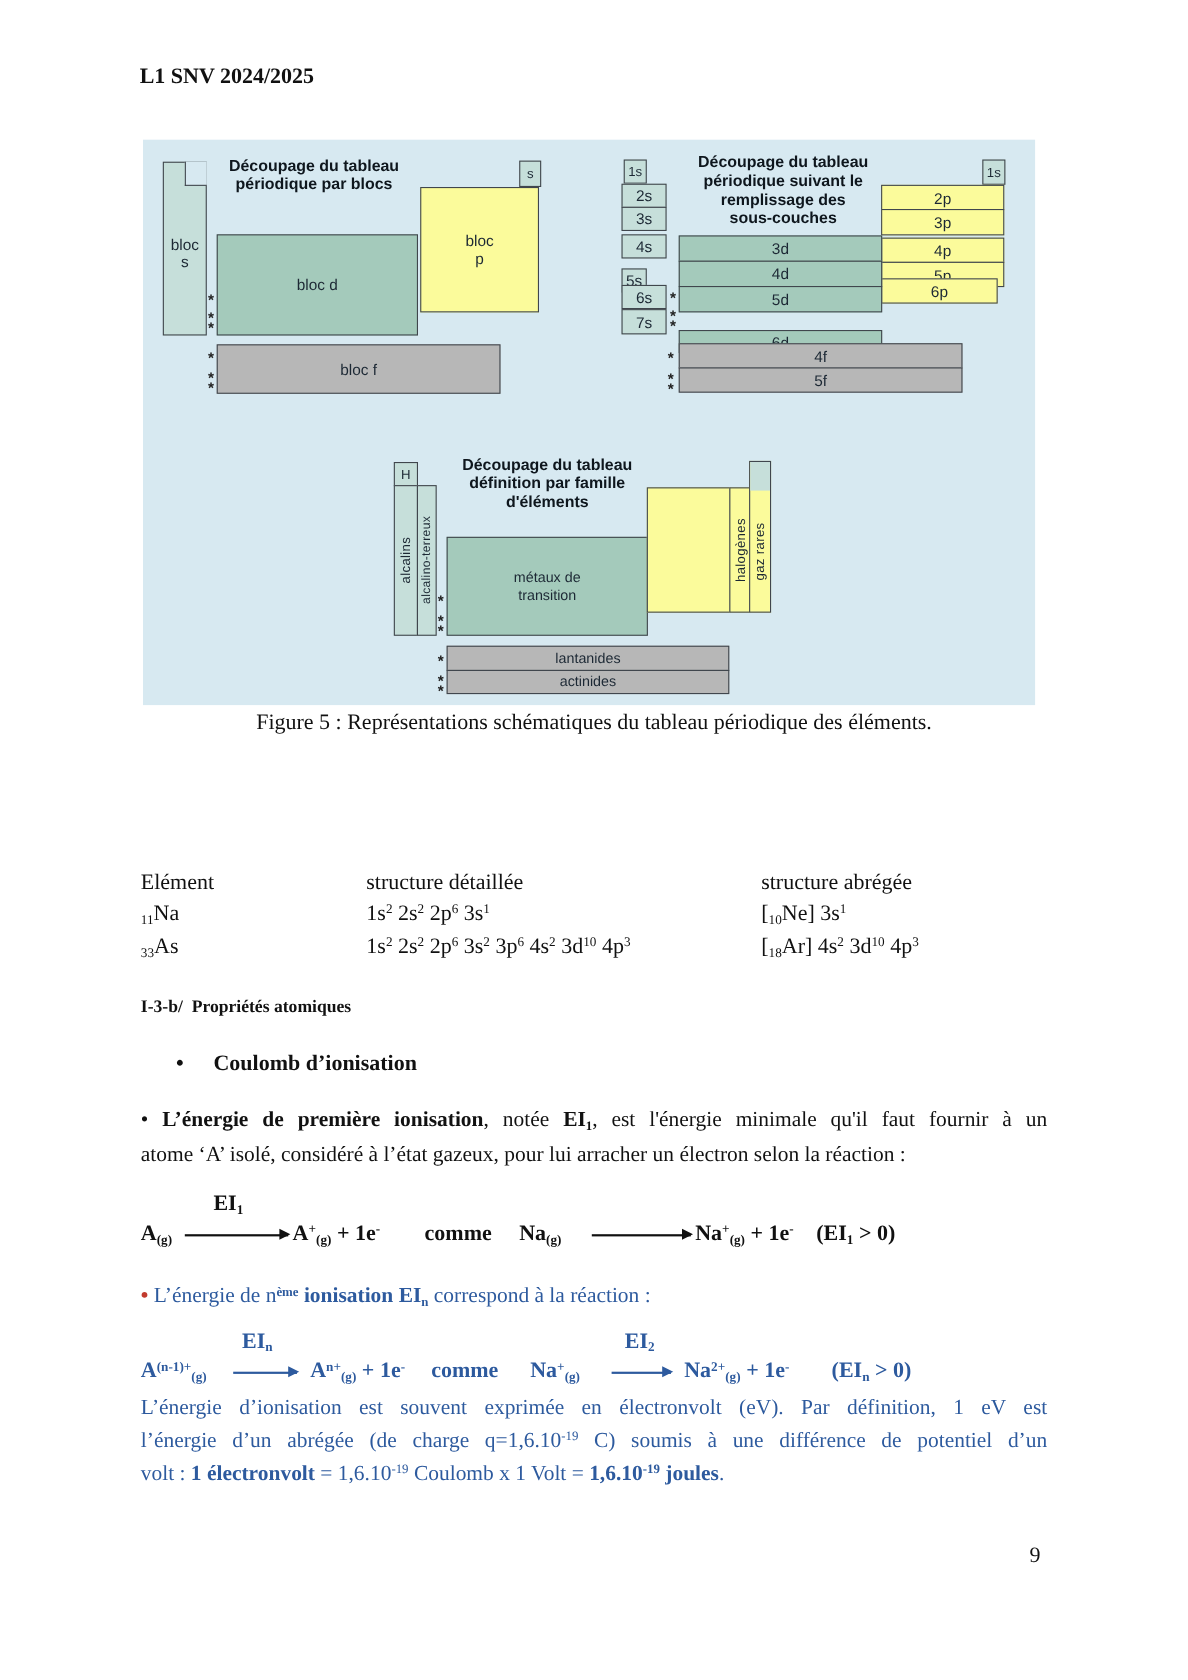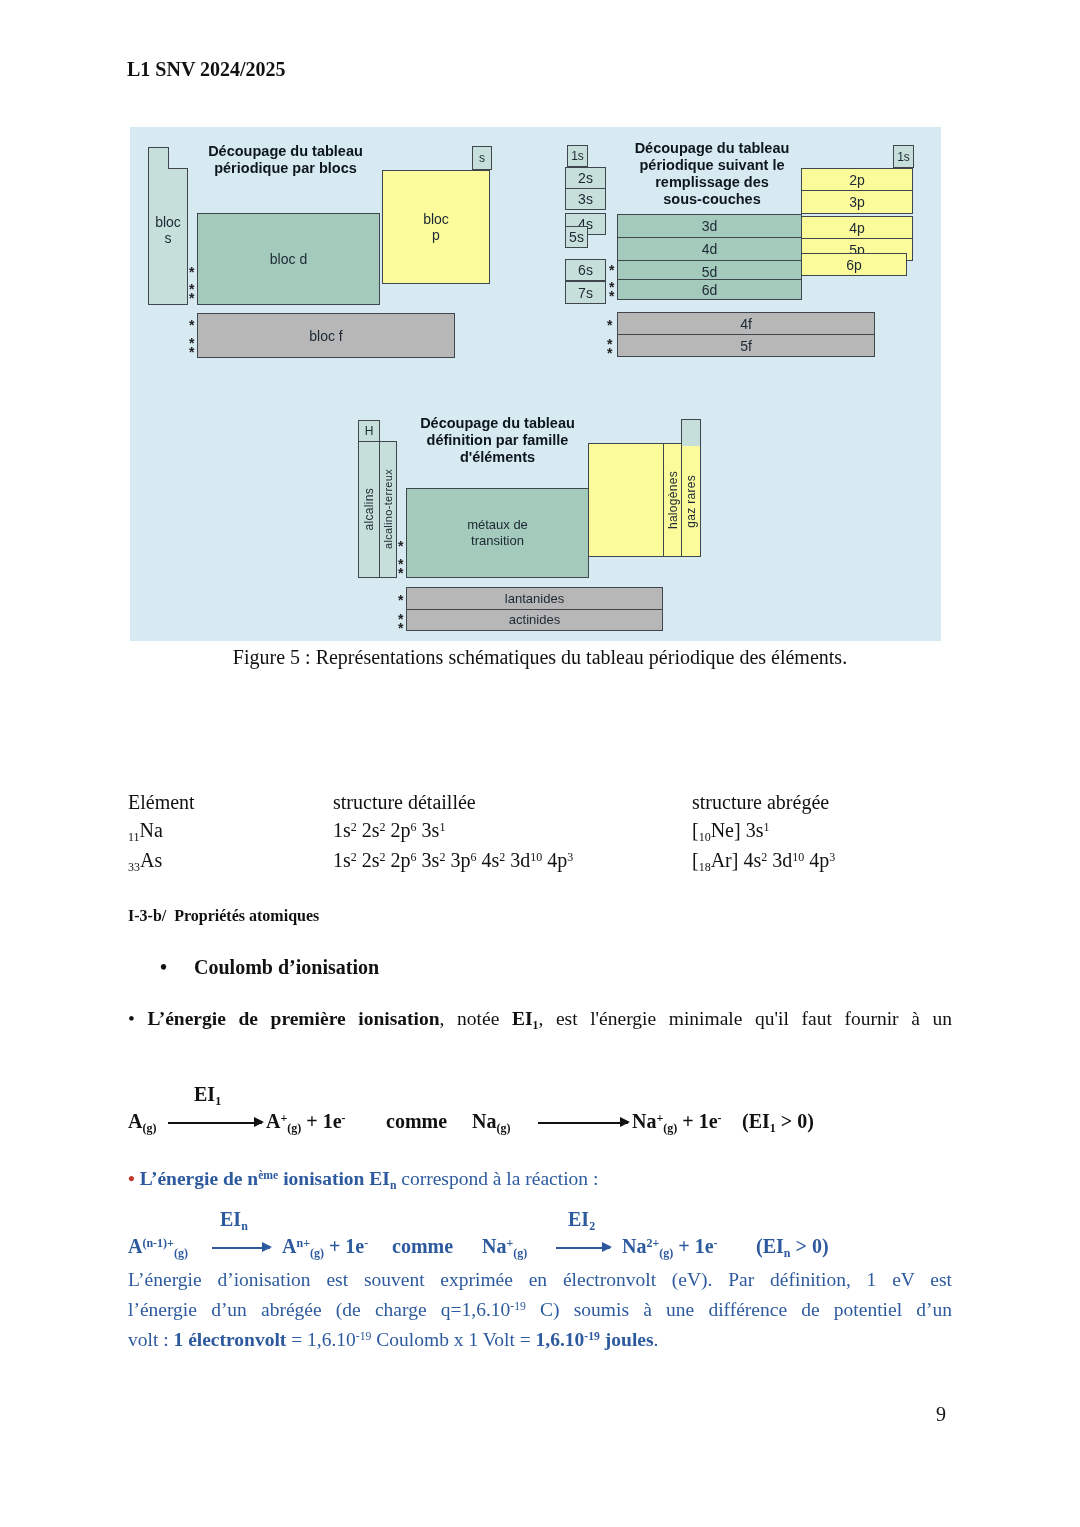--- a/index.html
+++ b/index.html
@@ -92,21 +92,21 @@
 
   <div class="bx cs cell" style="left:435px;top:40px;width:41px;height:22px">
       <span class="dlabel">2s</span>
     </div>
   <div class="bx cs cell" style="left:435px;top:61px;width:41px;height:22px">
       <span class="dlabel">3s</span>
     </div>
   <div class="bx cs cell" style="left:435px;top:86px;width:41px;height:22px">
       <span class="dlabel">4s</span>
     </div>
-  <div class="bx cs cell" style="left:435px;top:99px;width:23px;height:22px">
+  <div class="bx cs cell" style="left:435px;top:117px;width:23px;height:22px">
       <span class="dlabel">5s</span>
     </div>
   <div class="bx cs cell" style="left:435px;top:132px;width:41px;height:22px">
       <span class="dlabel">6s</span>
     </div>
   <div class="bx cs cell" style="left:435px;top:154px;width:41px;height:23px">
       <span class="dlabel">7s</span>
     </div>
 
   <div class="bx cs cell" style="left:763px;top:18px;width:21px;height:23px">
@@ -131,21 +131,21 @@
 
   <div class="bx cd cell" style="left:487px;top:87px;width:185px;height:24px">
       <span class="dlabel">3d</span>
     </div>
   <div class="bx cd cell" style="left:487px;top:110px;width:185px;height:24px">
       <span class="dlabel">4d</span>
     </div>
   <div class="bx cd cell" style="left:487px;top:133px;width:185px;height:24px">
       <span class="dlabel">5d</span>
     </div>
-  <div class="bx cd cell" style="left:487px;top:152px;width:185px;height:21px">
+  <div class="bx cd cell" style="left:487px;top:173px;width:185px;height:21px">
       <span class="dlabel">6d</span>
     </div>
 
   <div class="bx cf cell" style="left:487px;top:185px;width:258px;height:23px">
       <span class="dlabel">4f</span>
     </div>
   <div class="bx cf cell" style="left:487px;top:207px;width:258px;height:23px">
       <span class="dlabel">5f</span>
     </div>
 
@@ -237,39 +237,40 @@
   <span>Propriétés atomiques</span>
 </div>
 
 <div class="abs bold" style="left:160px;top:956px;font-size:20px">
   <span>•</span>
   <span style="margin-left:22px">Coulomb d’ionisation</span>
 </div>
 
 <div class="abs serif" style="left:128px;top:1003px;width:824px">
   <div class="jline"><span>• </span><span style="font-weight: bold;">L’énergie de première ionisation</span><span>, notée </span><span style="font-weight: bold;">EI</span><sub style="font-weight: bold;">1</sub><span>, est l'énergie minimale qu'il faut fournir à un</span></div>
+  <div>atome ‘A’ isolé, considéré à l’état gazeux, pour lui arracher un électron selon la réaction :</div>
 </div>
 
 <div class="rxn" style="left:128px;top:1083px;width:830px;height:62px;color:#111">
   <span class="tok" style="left:66px"><span>EI</span><sub>1</sub></span>
   <div style="position:absolute;top:27px;left:0;right:0;height:30px">
     <span class="tok" style="left:0"><span>A</span><sub>(g)</sub></span>
     <span class="arrow" style="left:40px;top:12px;width:94px"></span>
     <span class="tok" style="left:138px"><span>A</span><sup>+</sup><sub>(g)</sub><span> + 1e</span><sup>-</sup></span>
     <span class="tok" style="left:258px">comme</span>
     <span class="tok" style="left:344px"><span>Na</span><sub>(g)</sub></span>
     <span class="arrow" style="left:410px;top:12px;width:90px"></span>
     <span class="tok" style="left:504px"><span>Na</span><sup>+</sup><sub>(g)</sub><span> + 1e</span><sup>-</sup></span>
     <span class="tok" style="left:614px"><span>(EI</span><sub>1</sub><span> &gt; 0)</span></span>
   </div>
 </div>
 
 <div class="abs serif" style="left:128px;top:1163px;font-size:19.5px">
   <span class="redb bold">•</span>
-  <span class="blue"><span style="font-weight: bold;">L’énergie de n</span><sup style="font-weight: bold;">ème</sup><span style="font-weight: bold;"> ionisation EI</span><sub style="font-weight: bold;">n</sub><span> correspond à la réaction :</span></span>
+  <span class="blue"><span style="font-weight: normal;">L’énergie de n</span><sup style="font-weight: bold;">ème</sup><span style="font-weight: bold;"> ionisation EI</span><sub style="font-weight: bold;">n</sub><span> correspond à la réaction :</span></span>
 </div>
 
 <div class="rxn blue" style="left:128px;top:1208px;width:830px;height:60px">
   <span class="tok" style="left:92px"><span>EI</span><sub>n</sub></span>
   <span class="tok" style="left:440px"><span>EI</span><sub>2</sub></span>
   <div style="position:absolute;top:27px;left:0;right:0;height:30px">
     <span class="tok" style="left:0"><span>A</span><sup>(n-1)+</sup><sub>(g)</sub></span>
     <span class="arrow" style="left:84px;top:12px;width:58px"></span>
     <span class="tok" style="left:154px"><span>A</span><sup>n+</sup><sub>(g)</sub><span> + 1e</span><sup>-</sup></span>
     <span class="tok" style="left:264px">comme</span>

